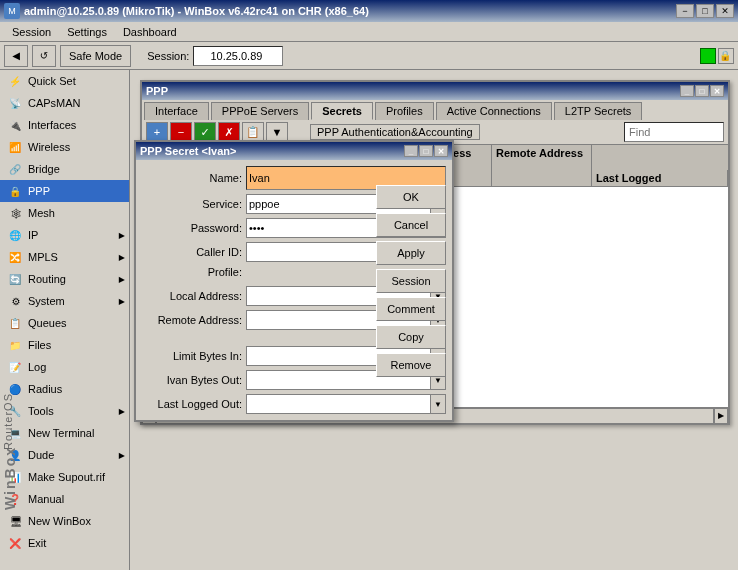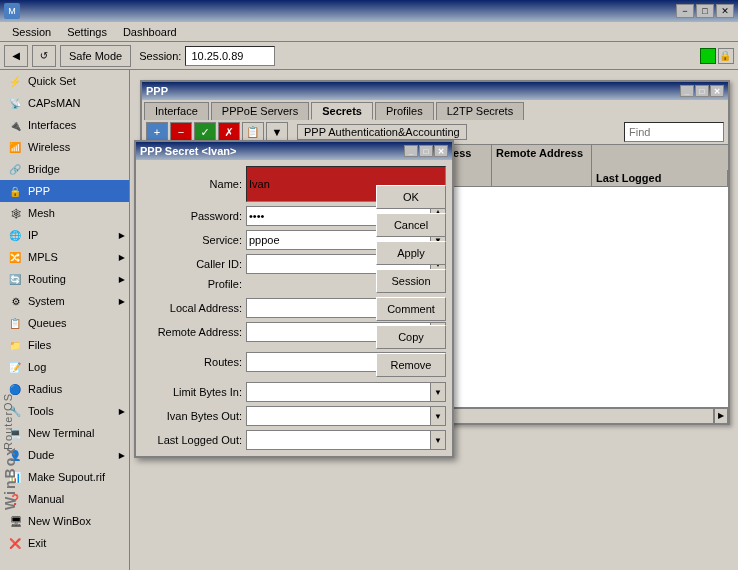--- a/index.html
+++ b/index.html
@@ -89,24 +89,24 @@
       font-size: 10px;
     }
     .safe-mode-btn {
       height: 22px;
       padding: 0 8px;
       background: #d4d0c8;
       border: 1px solid #808080;
       cursor: pointer;
       font-size: 11px;
     }
-    .session-label { font-size: 11px; margin-left: 4px; }
+    .session-label { font-size: 11px; margin-left: 12px; }
     .session-value {
       height: 20px;
-      padding: 0 5px;
+      padding: 0 16px;
       background: white;
       border: 1px inset #808080;
       font-size: 11px;
       display: flex; align-items: center;
       min-width: 90px;
     }
     .status-light {
       width: 16px; height: 16px;
       background: #00cc00;
       border: 1px solid #006600;
@@ -239,21 +239,21 @@
     .table-btn.blue { background: #4a7fc1; color: white; }
     .table-btn.red { background: #cc0000; color: white; }
     .table-btn.green { background: #228b22; color: white; }
     .auth-btn {
       height: 16px;
       padding: 0 6px;
       background: #d4d0c8;
       border: 1px solid #808080;
       font-size: 11px;
       cursor: pointer;
-      margin-left: 7px;
+      margin-left: 20px;
     }
     .find-box {
       margin-left: auto;
       height: 20px;
       width: 100px;
       border: 1px inset #808080;
       background: white;
       font-size: 11px;
       padding: 0 4px;
     }
@@ -306,23 +306,23 @@
       gap: 4px;
     }
     .form-label {
       width: 100px;
       text-align: right;
       font-size: 11px;
       flex-shrink: 0;
     }
     .form-input {
       flex: 1;
-      height: 36px;
+      height: 24px;
       border: 1px inset #808080;
-      background: #b91c1c;
+      background: #fdba74;
       font-size: 11px;
       padding: 2px 2px;
     }
     .dropdown-arrow {
       width: 16px; height: 20px;
       background: #d4d0c8;
       border: 1px solid #808080;
       display: flex; align-items: center; justify-content: center;
       font-size: 8px;
       cursor: pointer;
@@ -399,20 +399,21 @@
       background: #c0bcb4;
       border: 1px solid #808080;
     }
   </style>
 </head>
 <body>
 
 <div class="title-bar">
   <div class="title-bar-left">
     <div class="title-icon">M</div>
+    <span class="title-text">admin@10.25.0.89 (MikroTik) - WinBox v6.42rc41 on CHR (x86_64)</span>
   </div>
   <div class="title-controls">
     <div class="title-btn">−</div>
     <div class="title-btn">□</div>
     <div class="title-btn">✕</div>
   </div>
 </div>
 
 <div class="menu-bar">
   <span class="menu-item">Session</span>
@@ -553,20 +554,23 @@
         <div class="tab">
           <span>PPPoE Servers</span>
         </div>
         <div class="tab active">
           <span>Secrets</span>
         </div>
         <div class="tab">
           <span>Profiles</span>
         </div>
         <div class="tab">
+          <span>Active Connections</span>
+        </div>
+        <div class="tab">
           <span>L2TP Secrets</span>
         </div>
       </div>
 
       <div class="table-toolbar">
         <div class="table-btn blue">+</div>
         <div class="table-btn red">−</div>
         <div class="table-btn green">✓</div>
         <div class="table-btn red">✗</div>
         <div class="table-btn">📋</div>
@@ -617,39 +621,39 @@
           <button class="action-btn">Copy</button>
           <button class="action-btn">Remove</button>
         </div>
 
         <div class="form-row">
           <span class="form-label">Name:</span>
           <input class="form-input" type="text" style="width: 160px;" value="Ivan">
         </div>
 
         <div class="form-row">
+          <span class="form-label">Service:</span>
+          <div class="form-input-with-arrow" style="width:160px;">
+            <input class="form-input-text" type="text" value="pppoe" style="">
+            <div class="dropdown-arrow">▼</div>
+          </div>
+        </div>
+
+        <div class="form-row">
           <span class="form-label">Password:</span>
           <div class="form-input-with-arrow" style="width:160px;">
             <input class="form-input-text" type="password" value="test" style="">
             <div class="scroll-arrows">
               <div class="scroll-arrow">▲</div>
               <div class="scroll-arrow">▼</div>
             </div>
           </div>
         </div>
 
         <div class="form-row">
-          <span class="form-label">Service:</span>
-          <div class="form-input-with-arrow" style="width:160px;">
-            <input class="form-input-text" type="text" value="pppoe" style="">
-            <div class="dropdown-arrow">▼</div>
-          </div>
-        </div>
-
-        <div class="form-row">
           <span class="form-label">Caller ID:</span>
           <div class="form-input-with-arrow" style="width:160px;">
             <input class="form-input-text" type="text" value="" style="">
             <div class="dropdown-arrow">▼</div>
           </div>
         </div>
 
         <div class="form-row">
           <span class="form-label">Profile:</span>
         </div>
@@ -667,27 +671,20 @@
         <div class="form-row">
           <span class="form-label">Remote Address:</span>
           <div class="form-input-with-arrow" style="width:160px;">
             <input class="form-input-text" type="text" value="" style="">
             <div class="dropdown-arrow">▼</div>
           </div>
         </div>
 
         <div style="height:6px;"></div>
 
-        <div class="form-row">
-          <span class="form-label">Routes:</span>
-          <div class="form-input-with-arrow" style="width:160px;">
-            <input class="form-input-text" type="text" value="" style="">
-            <div class="dropdown-arrow">▼</div>
-          </div>
-        </div>
 
         <div style="height:6px;"></div>
 
         <div class="form-row">
           <span class="form-label">Limit Bytes In:</span>
           <div class="form-input-with-arrow" style="width:160px;">
             <input class="form-input-text" type="text" value="" style="">
             <div class="dropdown-arrow">▼</div>
           </div>
         </div>

